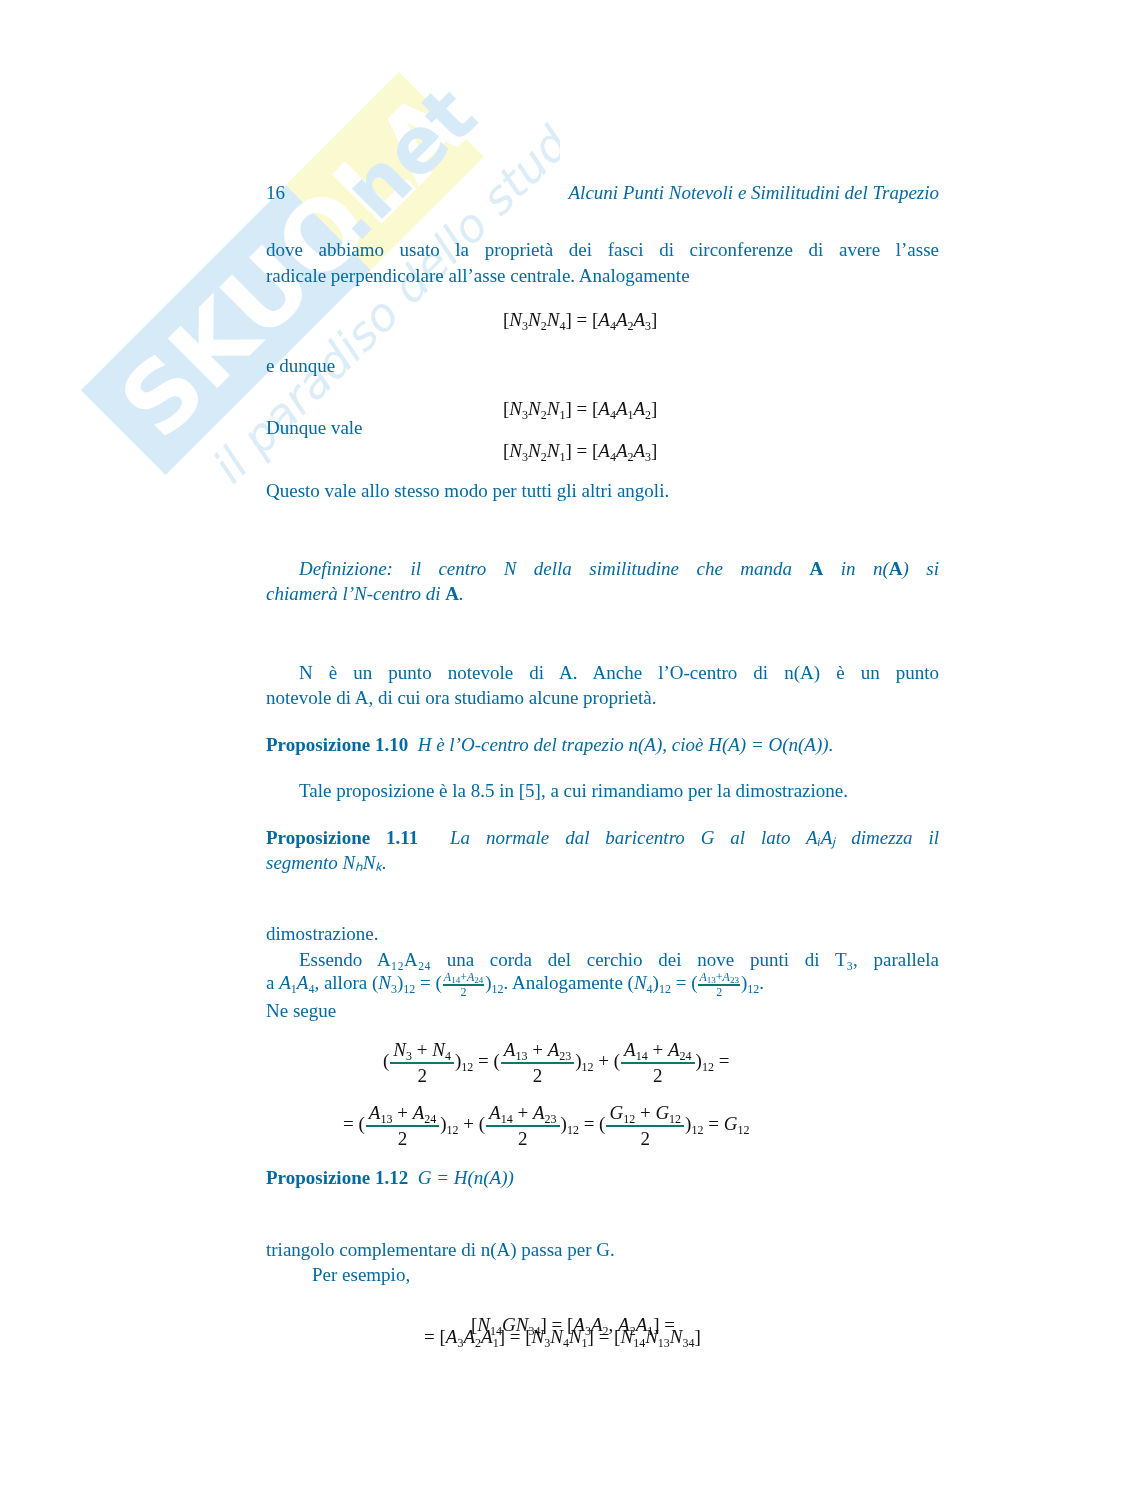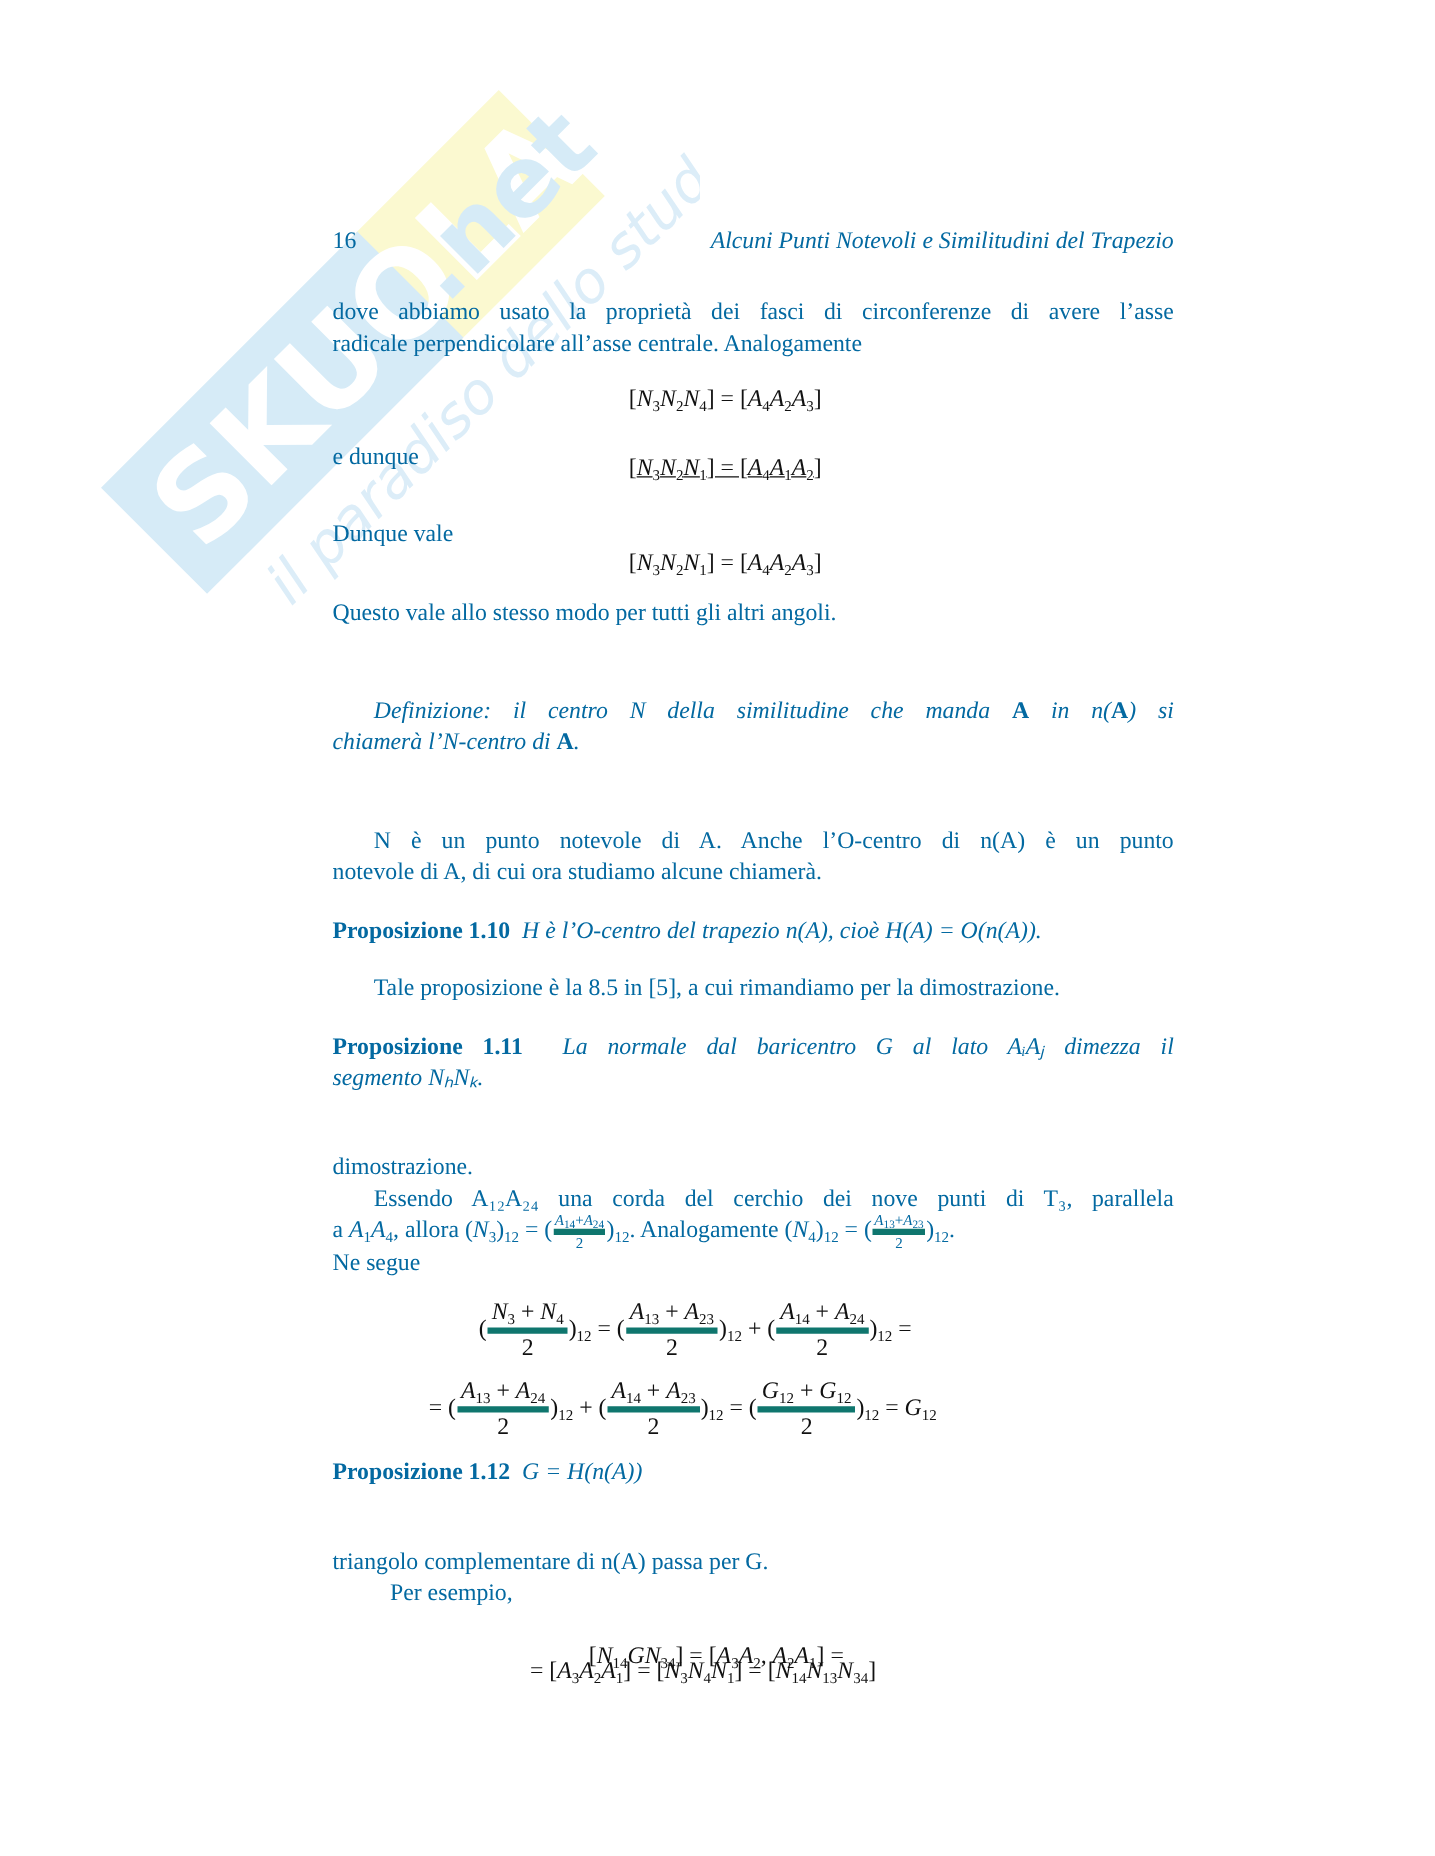--- a/index.html
+++ b/index.html
@@ -14,21 +14,21 @@
   .txt { font-family: Liberation Serif, serif; font-size: 19px; line-height: 25px; color: #0369a1; }
   .it { font-style: italic; }
   .b { font-weight: bold; }
   .bA { font-weight: bold; font-style: normal; }
   sub { font-size: 12px; vertical-align: -4px; line-height: 0; }
   .just { text-align: justify; text-align-last: justify; white-space: normal; }
   .math { font-family: "Liberation Serif", "DejaVu Serif", serif; font-size: 19px; }
 
   
   .frac { display: inline-block; vertical-align: middle; text-align: center; margin: 0 1px; }
-  .frac .num { display: block; border-bottom: 5px solid #0f766e; padding: 0 3px; line-height: 24px; }
+  .frac .num { display: block; border-bottom: 2px solid #0f766e; padding: 0 3px; line-height: 24px; }
   .frac .den { display: block; line-height: 24px; }
   .frac.small { font-size: 12px; }
   .frac.small .num { line-height: 13px; padding: 0 1px; }
   .frac.small .den { line-height: 12px; }
   .frac.small sub { font-size: 9px; vertical-align: -2px; }
 </style>
 </head>
 <body>
 
 <div class="page">
@@ -50,41 +50,41 @@
 
   <div class="abs txt just" style="left:266px; top:237px; width:673px;"><span>dove abbiamo usato la proprietà dei fasci di circonferenze di avere l’asse</span></div>
   <div class="abs txt" style="left:266px; top:263px;">radicale perpendicolare all’asse centrale. Analogamente</div>
 
   <div class="abs math" style="left:503px; top:309px;">
     [<i>N</i><sub>3</sub><i>N</i><sub>2</sub><i>N</i><sub>4</sub>] = [<i>A</i><sub>4</sub><i>A</i><sub>2</sub><i>A</i><sub>3</sub>]
   </div>
 
   <div class="abs txt" style="left:266px; top:353px;">e dunque</div>
 
-  <div class="abs math" style="left:503px; top:364px;text-decoration:underline;">
+  <div class="abs math" style="left:503px; top:398px;">
     [<i>N</i><sub>3</sub><i>N</i><sub>2</sub><i>N</i><sub>1</sub>] = [<i>A</i><sub>4</sub><i>A</i><sub>1</sub><i>A</i><sub>2</sub>]
   </div>
 
   <div class="abs txt" style="left:266px; top:415px;">Dunque vale</div>
 
   <div class="abs math" style="left:503px; top:440px;">
     [<i>N</i><sub>3</sub><i>N</i><sub>2</sub><i>N</i><sub>1</sub>] = [<i>A</i><sub>4</sub><i>A</i><sub>2</sub><i>A</i><sub>3</sub>]
   </div>
 
   <div class="abs txt" style="left:266px; top:478px;">Questo vale allo stesso modo per tutti gli altri angoli.</div>
 
   <div class="abs txt it just" style="left:299px; top:556px; width:640px;">
     <span>Definizione: il centro N della similitudine che manda </span><span class="bA">A</span><span> in n(</span><span class="bA">A</span><span>) si</span>
   </div>
   <div class="abs txt it" style="left:266px; top:581px;">
     <span>chiamerà l’N-centro di </span><span class="bA">A</span><span>.</span>
   </div>
 
   <div class="abs txt just" style="left:299px; top:660px; width:640px;"><span>N è un punto notevole di A. Anche l’O-centro di n(A) è un punto</span></div>
-  <div class="abs txt" style="left:266px; top:685px;">notevole di A, di cui ora studiamo alcune chiamerà.</div>
+  <div class="abs txt" style="left:266px; top:685px;">notevole di A, di cui ora studiamo alcune proprietà.</div>
 
   <div class="abs txt" style="left:266px; top:732px;">
     <span class="b">Proposizione 1.10</span>&nbsp;&nbsp;<span class="it">H è l’O-centro del trapezio n(A), cioè H(A) = O(n(A)).</span>
   </div>
 
   <div class="abs txt" style="left:299px; top:778px;">Tale proposizione è la 8.5 in [5], a cui rimandiamo per la dimostrazione.</div>
 
   <div class="abs txt just" style="left:266px; top:825px; width:673px;">
     <span class="b">Proposizione 1.11</span>&nbsp;&nbsp;<span class="it">La normale dal baricentro G al lato AᵢAⱼ dimezza il</span>
   </div>

